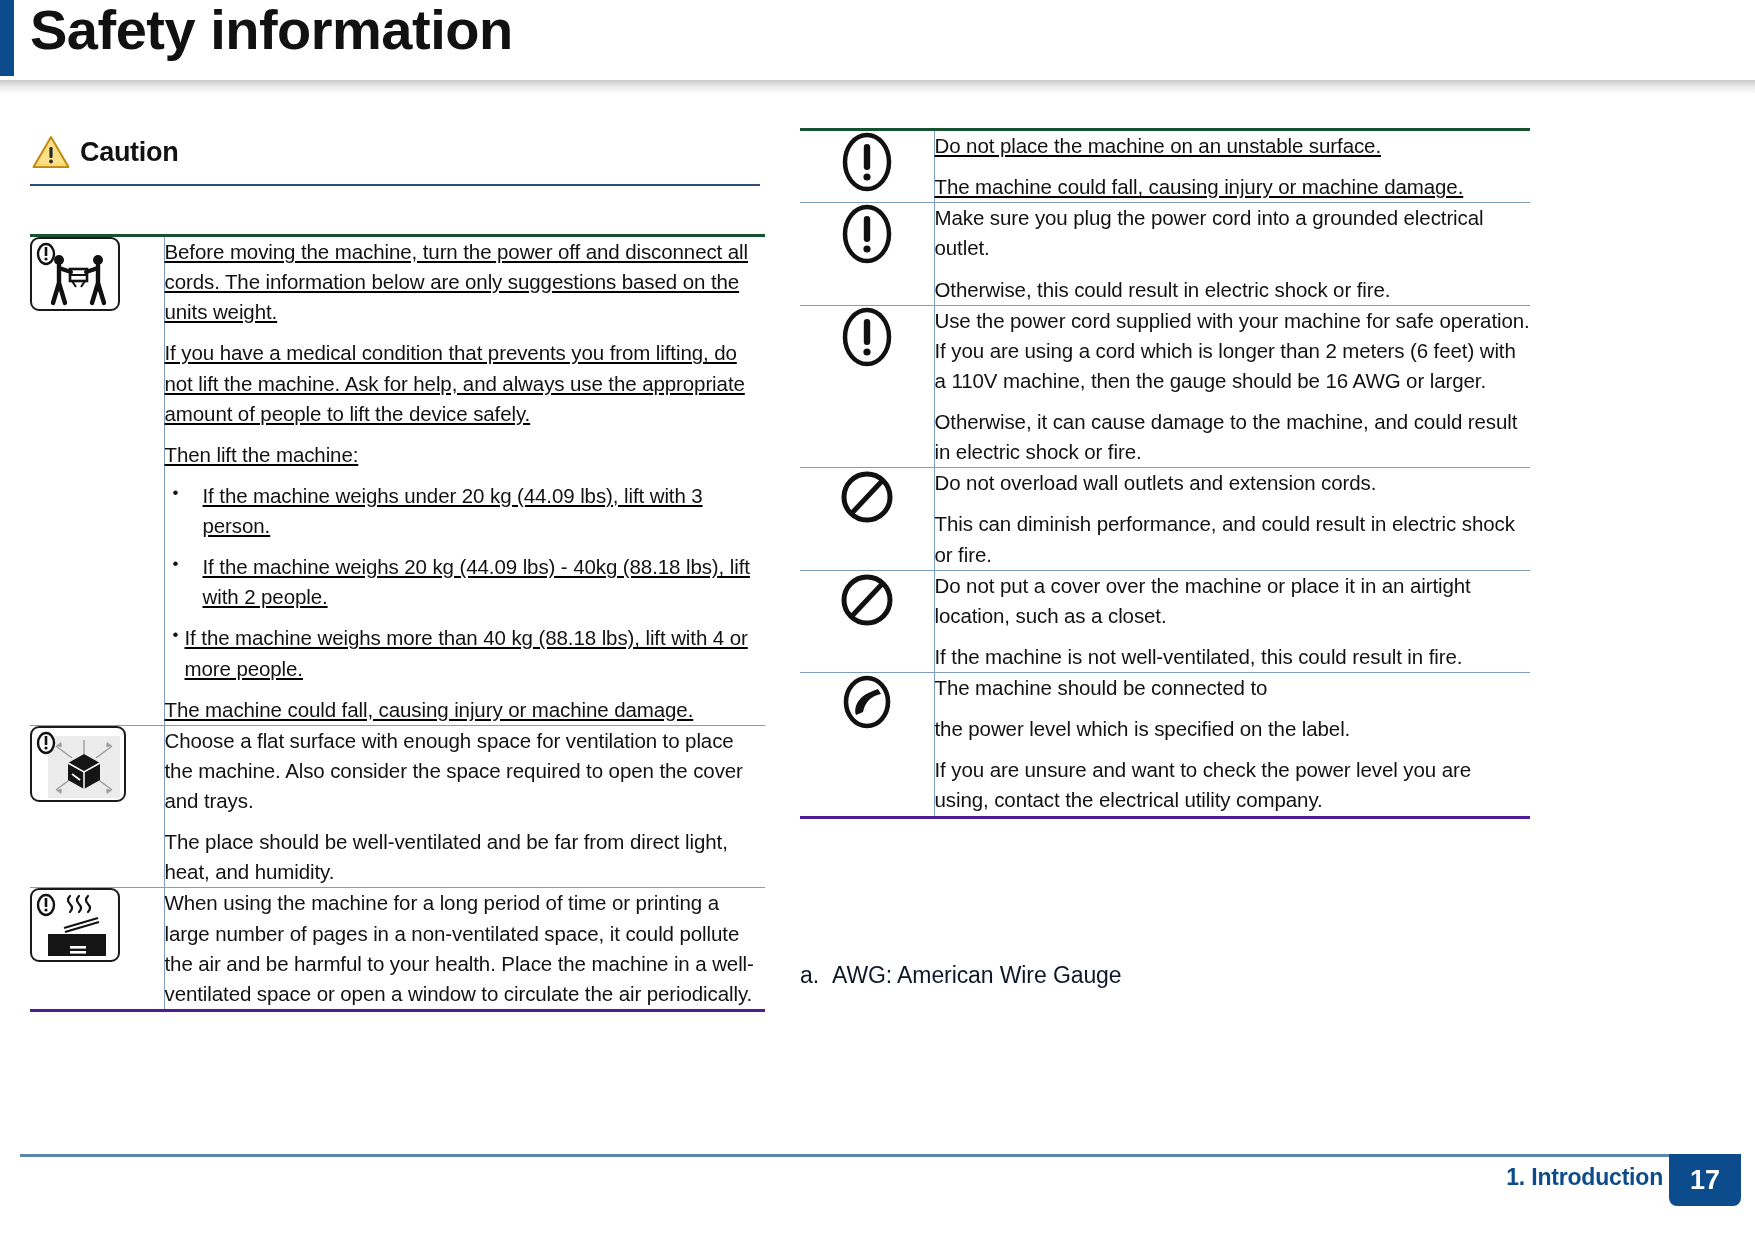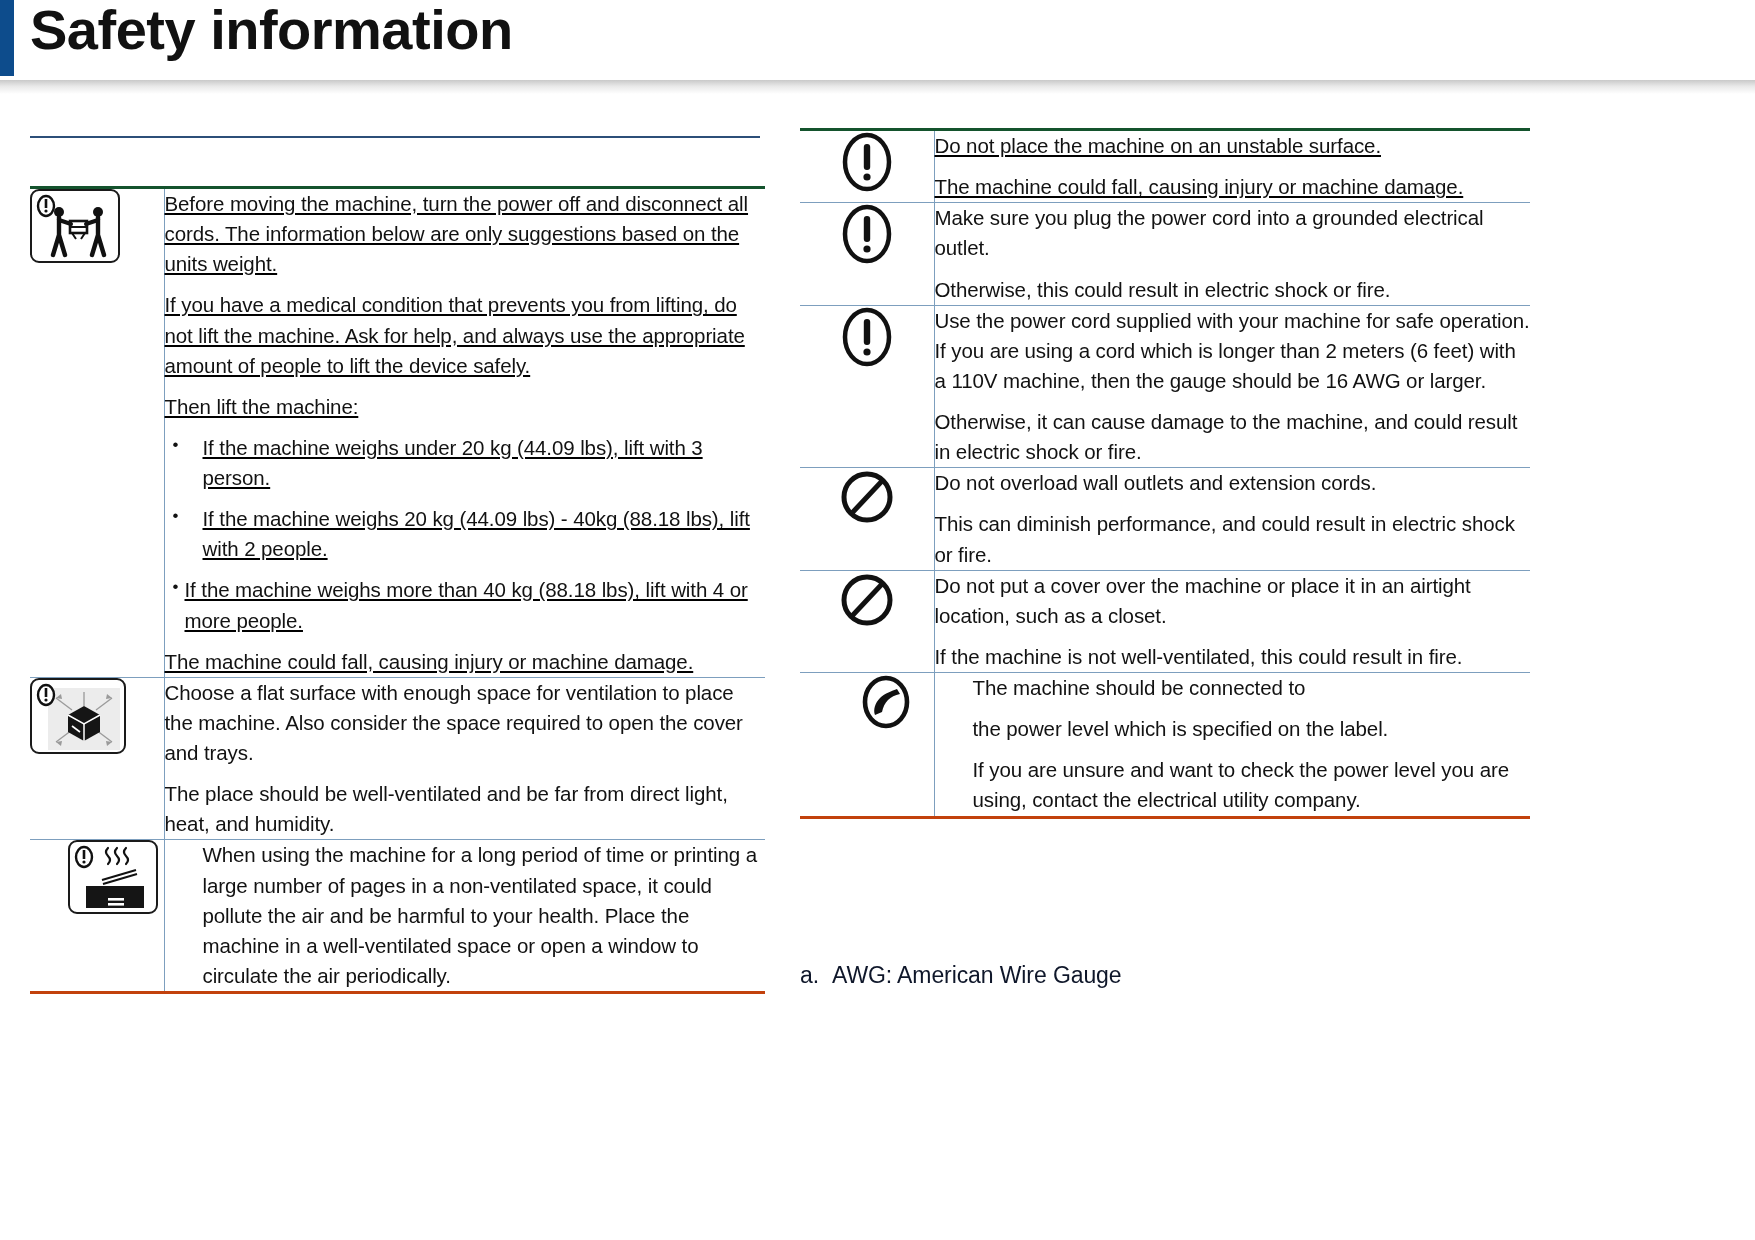--- a/index.html
+++ b/index.html
@@ -82,21 +82,21 @@
     border-collapse: collapse;
     table-layout: fixed;
   }
   .tbl.left-tbl { margin-top: 48px; }
   .tbl td {
     vertical-align: top;
     padding: 0;
   }
   .topline td { border-top: 3px solid #14532d; text-decoration: underline; }
   .rowline td { border-top: 1px solid #7d9fbe; }
-  .botline td { border-bottom: 3px solid #c2410c; padding-left: 38px; }
+  .botline td { border-bottom: 3px solid #4c1d95; }
 
   .icon-cell {
     width: 134px;
     padding: 12px 0 14px 0;
     text-align: left;
     border-right: 1px solid #7d9fbe;
   }
   .icon-cell-right {
     width: 134px;
     padding: 14px 0 14px 0;
@@ -204,20 +204,32 @@
 <body>
 
 <div id="page">
 
   <div class="hdr-bar"></div>
   <div class="page-title">Safety information</div>
   <div class="hdr-shadow"></div>
 
   <div class="col-left">
 
+    <div class="caution-head">
+      <span>
+        <svg class="warn-tri" width="38" height="34" viewBox="0 0 38 34">
+          <path d="M19 2 L36.5 32 L1.5 32 Z" fill="#f4c842" stroke="#c08a10" stroke-width="2" stroke-linejoin="round"></path>
+          <path d="M19 6.5 L32.5 29.5 L5.5 29.5 Z" fill="#fbe08a" stroke="none"></path>
+          <path d="M19 5 L33.8 30.6 L4.2 30.6 Z" fill="none" stroke="#ffffff" stroke-width="1" opacity="0.5"></path>
+          <rect x="17.4" y="12" width="3.2" height="11" rx="1.2" fill="#2a2a2a"></rect>
+          <circle cx="19" cy="26.4" r="1.9" fill="#2a2a2a"></circle>
+        </svg>
+      </span>
+      <span class="caution-label">Caution</span>
+    </div>
     <div class="caution-rule"></div>
 
     <table class="tbl left-tbl">
       <tbody>
 
         <tr class="topline">
           <td class="icon-cell">
             <span class="icon-box">
               <svg width="90" height="74" viewBox="0 0 90 74">
 
@@ -410,14 +422,19 @@
 
       </tbody>
     </table>
   </div>
 
   <div class="footnote">
     <span class="fn-mark">a.</span>
     <span>AWG: American Wire Gauge</span>
   </div>
 
+  <div class="footer">
+    <div class="footer-rule"></div>
+    <div class="footer-chapter">1. Introduction</div>
+    <div class="footer-pagenum">17</div>
+  </div>
 
 </div>
 
 </body></html>

